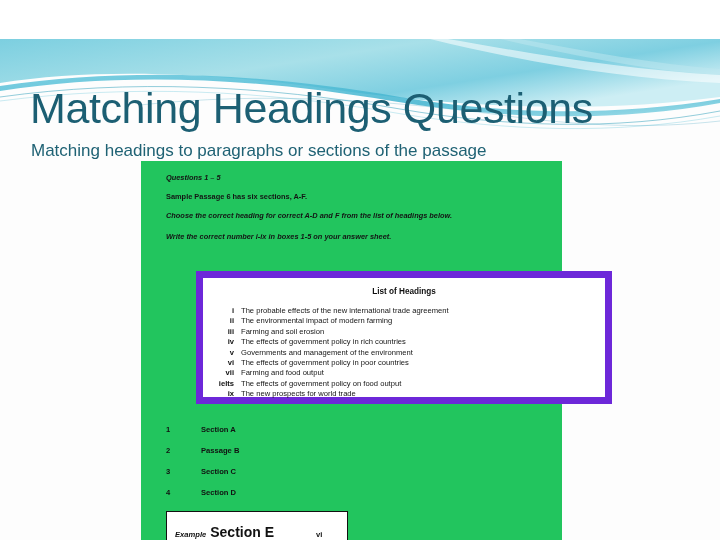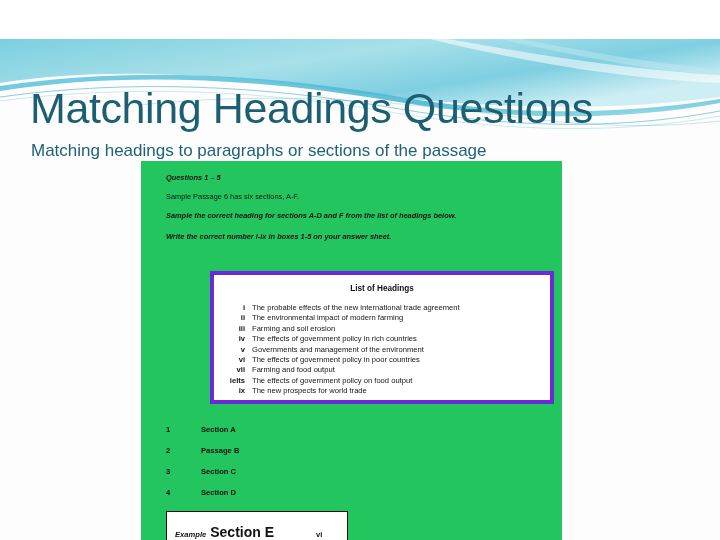--- a/index.html
+++ b/index.html
@@ -71,35 +71,35 @@
     font-size: 7.4px;
     line-height: 1.2;
   }
   .doc-line {
     position: absolute;
     left: 25px;
     white-space: nowrap;
     font-weight: 700;
   }
   .doc-line.italic { font-style: italic; }
-  .doc-line.normal { font-weight: 400; }
+  .doc-line.normal { font-weight: 700; }
 
   .q-line1 { top: 13px; }
   .q-line2 { top: 32px; }
   .q-line3 { top: 51px; }
   .q-line4 { top: 72px; }
 
   
   .headings-box {
     position: absolute;
-    left: 69px;
+    left: 55px;
     top: 110px;
-    width: 344px;
+    width: 416px;
     height: 133px;
-    border: 4px solid #6d28d9;
+    border: 7px solid #6d28d9;
     background: #ffffff;
     box-sizing: border-box;
   }
   .headings-title {
     position: absolute;
     left: 0;
     top: 9px;
     width: 100%;
     text-align: center;
     font-size: 8.2px;
@@ -256,21 +256,21 @@
     </svg>
   </div>
 
   <div class="title">Matching Headings Questions</div>
   <div class="subtitle">Matching headings to paragraphs or sections of the passage</div>
 
   <div class="doc">
 
     <div class="doc-line italic q-line1">Questions 1 – 5</div>
     <div class="doc-line normal q-line2">Sample Passage 6 has six sections, A-F.</div>
-    <div class="doc-line italic q-line3">Sample the correct heading for sections A-D and F from the list of headings below.</div>
+    <div class="doc-line italic q-line3">Choose the correct heading for correct A-D and F from the list of headings below.</div>
     <div class="doc-line italic q-line4">Write the correct number i-ix in boxes 1-5 on your answer sheet.</div>
 
     <div class="headings-box">
       <div class="headings-title">List of Headings</div>
       <div class="headings-list">
 
         <div class="heading-row">
           <span class="heading-num">i</span>
           <span class="heading-text">The probable effects of the new international trade agreement</span>
         </div>

